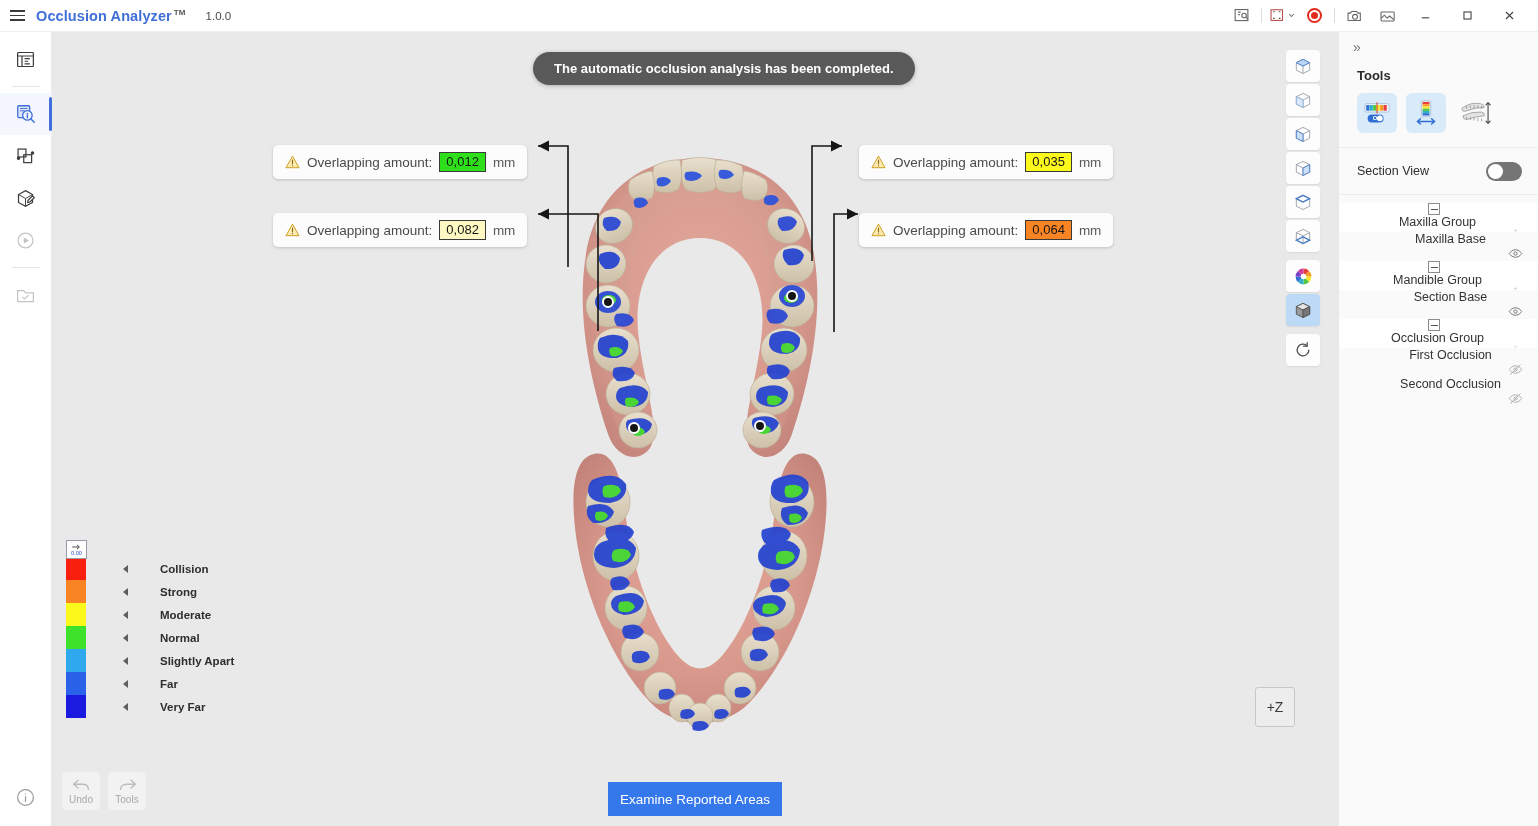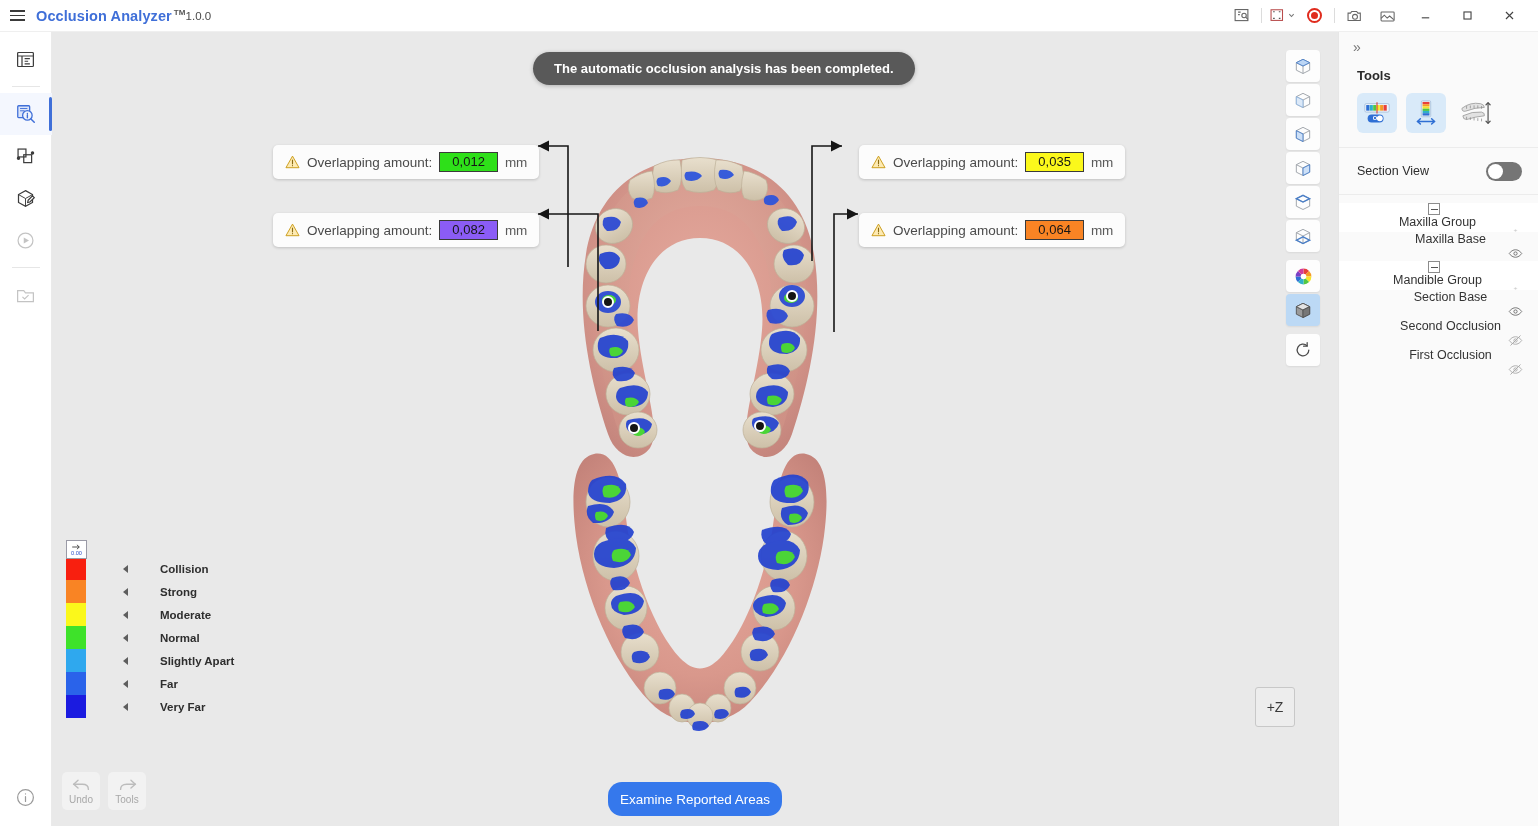--- a/index.html
+++ b/index.html
@@ -19,21 +19,21 @@
   .hamburger {
     width: 34px; height: 32px; display: flex; flex-direction: column;
     justify-content: center; align-items: center; gap: 3px; cursor: pointer;
   }
   .hamburger i { display: block; width: 15px; height: 1.6px; background: #3a3a3a; }
   .app-title {
     font-size: 14.5px; font-weight: bold; color: #3f6fd8;
     margin-left: 2px; letter-spacing: .1px;
   }
   .title-sup { font-size: 8px; color: #555; vertical-align: super; margin-left: 2px; }
-  .app-version { font-size: 11.5px; color: #4a4a4a; margin-left: 0; }
+  .app-version { font-size: 11.5px; color: #4a4a4a; margin-left: 20px; }
   .tb-right {
     margin-left: auto; display: flex; align-items: center; height: 32px;
     padding-right: 8px; gap: 0px;
   }
   .tb-btn {
     width: 33px; height: 32px; display: flex; align-items: center;
     justify-content: center; cursor: pointer; color: #666;
   }
   .tb-sep { width: 1px; height: 15px; background: #dcdcdc; margin: 0 3px; }
   .rec-dot {
@@ -78,21 +78,21 @@
 
   
   .callout {
     position: absolute; background: #fcfcfc; border-radius: 5px;
     height: 34px; display: flex; align-items: center; gap: 7px;
     padding: 0 12px; box-shadow: 0 1px 3px rgba(0,0,0,.18);
     font-size: 13.5px; color: #4b4b4b; white-space: nowrap;
   }
   .callout .warn { width: 15px; height: 14px; flex: 0 0 auto; }
   .val-box {
-    border: 1px solid #3a3a3a; padding: 1px 12px; font-size: 13px;
+    border: 1px solid #3a3a3a; padding: 1px 6px; font-size: 13px;
     color: #161616; font-weight: normal; line-height: 16px;
   }
   .unit { color: #5a5a5a; font-size: 13.5px; }
 
   
   .leaders { position: absolute; left: 0; top: 0; width: 1286px; height: 794px; pointer-events: none; }
 
   
   .arch { position: absolute; }
 
@@ -117,21 +117,21 @@
   .ur-btn {
     width: 38px; height: 38px; background: #f2f2f2; border-radius: 5px;
     display: flex; flex-direction: column; align-items: center; justify-content: center;
     color: #b4b4b4; gap: 1px; cursor: default;
   }
   .ur-btn span { font-size: 10px; color: #a8a8a8; }
 
   
   .primary-btn {
     position: absolute; left: 556px; top: 750px; width: 174px; height: 34px;
-    background: #3578ec; color: #fff; border: none; border-radius: 14px;
+    background: #3578ec; color: #fff; border: none; border-radius: 0;
     font-size: 13.5px; font-family: "Liberation Sans", sans-serif; cursor: pointer;
   }
 
   
   .axis-gizmo {
     position: absolute; left: 1203px; top: 655px; width: 40px; height: 40px;
     background: #ededed; border: 1px solid #c8c8c8; border-radius: 3px;
     display: flex; align-items: center; justify-content: center;
     font-size: 14px; color: #3a3a3a; cursor: pointer;
   }
@@ -491,21 +491,21 @@
       <span class="val-box" style="background:#2ee019">0,012</span>
       <span class="unit">mm</span>
     </div>
 
     <div class="callout" style="left:221px; top:181px;">
       <svg class="warn" viewBox="0 0 16 15">
           <path d="M8 1.2L15 13.6H1z" fill="#fdeab2" stroke="#c99a16" stroke-width="1"></path>
           <path d="M8 5.5v4M8 11.2v.2" stroke="#8a6a12" stroke-width="1.2" stroke-linecap="round"></path>
         </svg>
       <span>Overlapping amount:</span>
-      <span class="val-box" style="background:#8b5cf6">0,082</span>
+      <span class="val-box" style="background:#fef9c3">0,082</span>
       <span class="unit">mm</span>
     </div>
 
     <div class="callout" style="left:807px; top:113px;">
       <svg class="warn" viewBox="0 0 16 15">
           <path d="M8 1.2L15 13.6H1z" fill="#fdeab2" stroke="#c99a16" stroke-width="1"></path>
           <path d="M8 5.5v4M8 11.2v.2" stroke="#8a6a12" stroke-width="1.2" stroke-linecap="round"></path>
         </svg>
       <span>Overlapping amount:</span>
       <span class="val-box" style="background:#fbf81b">0,035</span>
@@ -761,32 +761,43 @@
             <circle cx="12" cy="12" r="2.6"></circle>
           </svg>
       </div>
       <div class="tree-row child">
         <div class="tree-label">Section Base</div>
         <svg class="eye" viewBox="0 0 24 24" fill="none" stroke="currentColor" stroke-width="1.5">
             <path d="M2 12s4-6 10-6 10 6 10 6-4 6-10 6-10-6-10-6z"></path>
             <circle cx="12" cy="12" r="2.6"></circle>
           </svg>
       </div>
+      <div class="tree-row group">
+        <div class="tree-collapse">
+            <i></i>
+          </div>
+        <div class="tree-label">Occlusion Group</div>
+        <svg class="eye hidden" viewBox="0 0 24 24" fill="none" stroke="currentColor" stroke-width="1.5">
+            <path d="M2 12s4-6 10-6 10 6 10 6-4 6-10 6-10-6-10-6z"></path>
+            <circle cx="12" cy="12" r="2.6"></circle>
+            <path d="M4 20L20 4"></path>
+          </svg>
+      </div>
+      <div class="tree-row child">
+        <div class="tree-label">First Occlusion</div>
+        <svg class="eye hidden" viewBox="0 0 24 24" fill="none" stroke="currentColor" stroke-width="1.5">
+            <path d="M2 12s4-6 10-6 10 6 10 6-4 6-10 6-10-6-10-6z"></path>
+            <circle cx="12" cy="12" r="2.6"></circle>
+            <path d="M4 20L20 4"></path>
+          </svg>
+      </div>
       <div class="tree-row child">
         <div class="tree-label">Second Occlusion</div>
         <svg class="eye hidden" viewBox="0 0 24 24" fill="none" stroke="currentColor" stroke-width="1.5">
             <path d="M2 12s4-6 10-6 10 6 10 6-4 6-10 6-10-6-10-6z"></path>
             <circle cx="12" cy="12" r="2.6"></circle>
             <path d="M4 20L20 4"></path>
           </svg>
       </div>
-      <div class="tree-row child">
-        <div class="tree-label">First Occlusion</div>
-        <svg class="eye hidden" viewBox="0 0 24 24" fill="none" stroke="currentColor" stroke-width="1.5">
-            <path d="M2 12s4-6 10-6 10 6 10 6-4 6-10 6-10-6-10-6z"></path>
-            <circle cx="12" cy="12" r="2.6"></circle>
-            <path d="M4 20L20 4"></path>
-          </svg>
-      </div>
     </div>
   </div>
 
 </div>
 
 </body></html>

